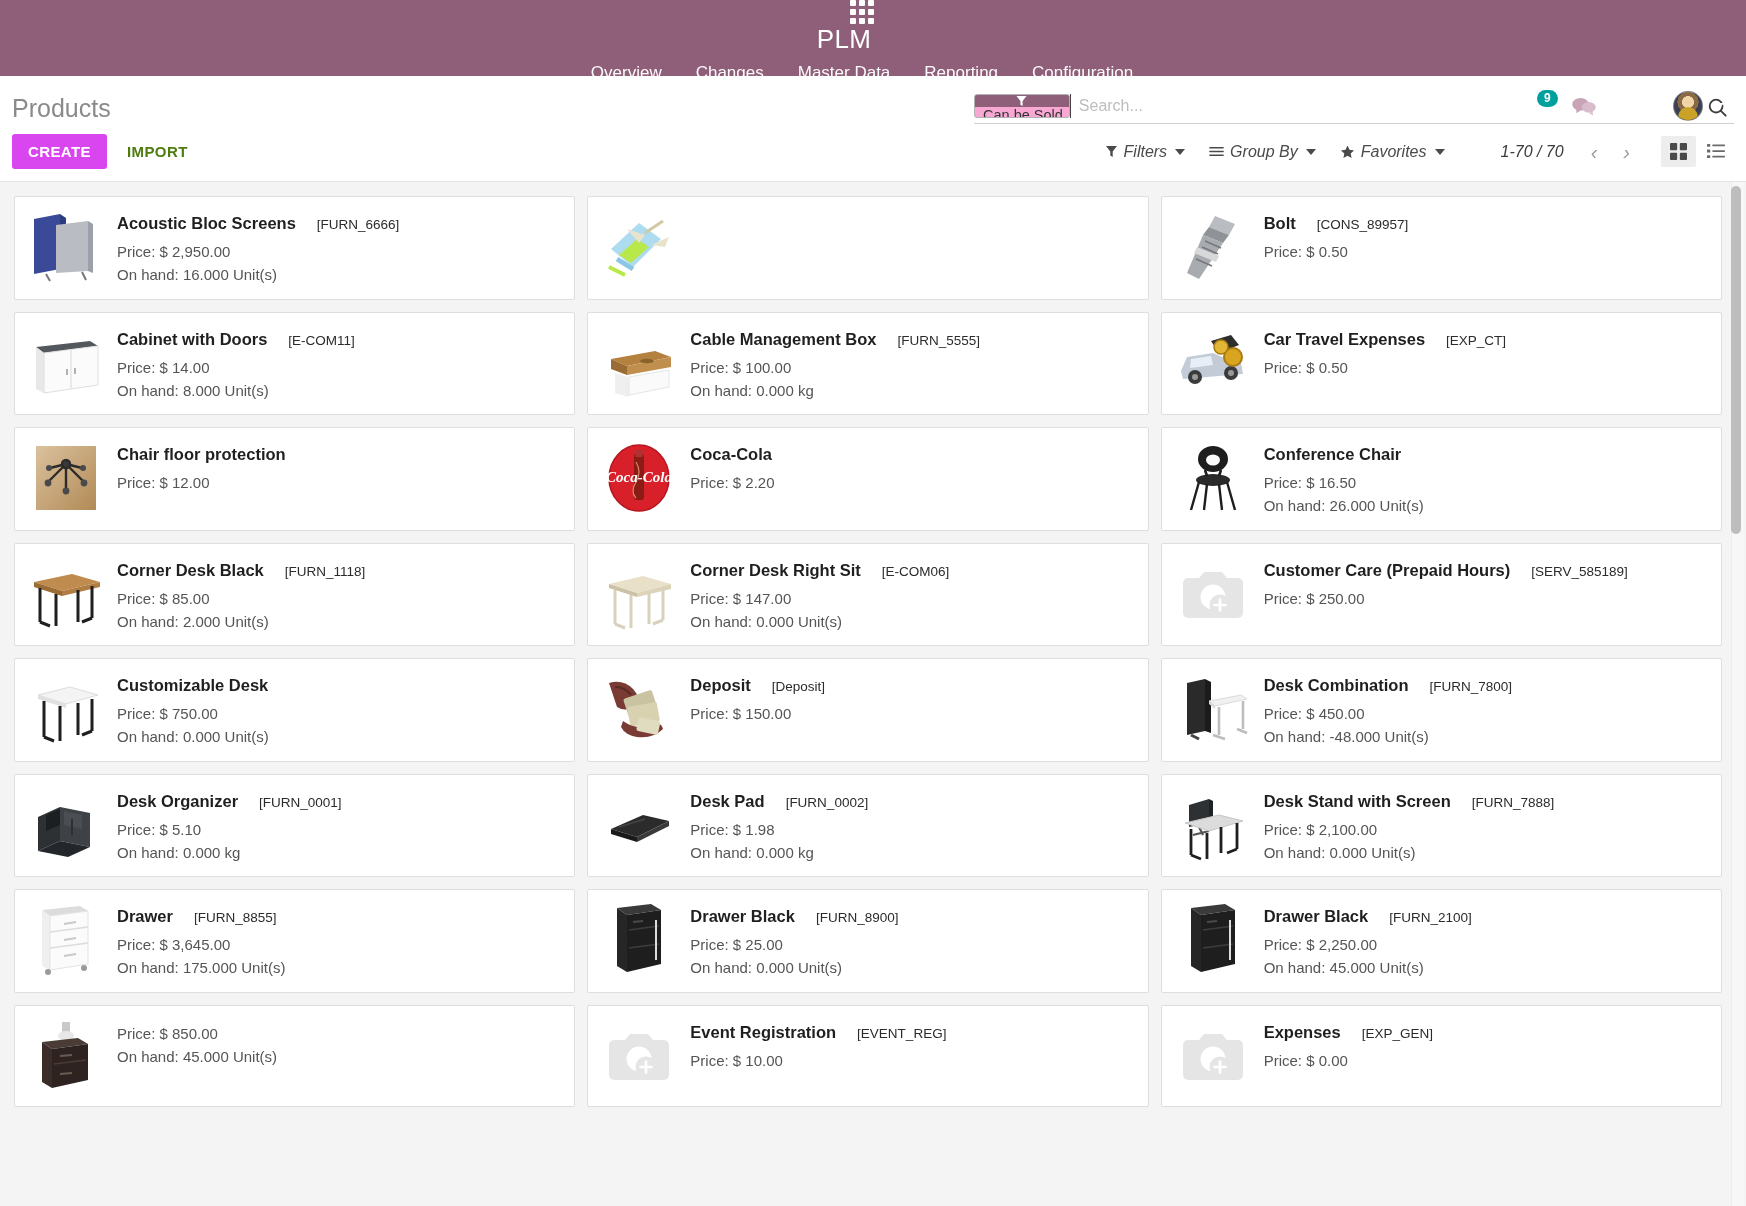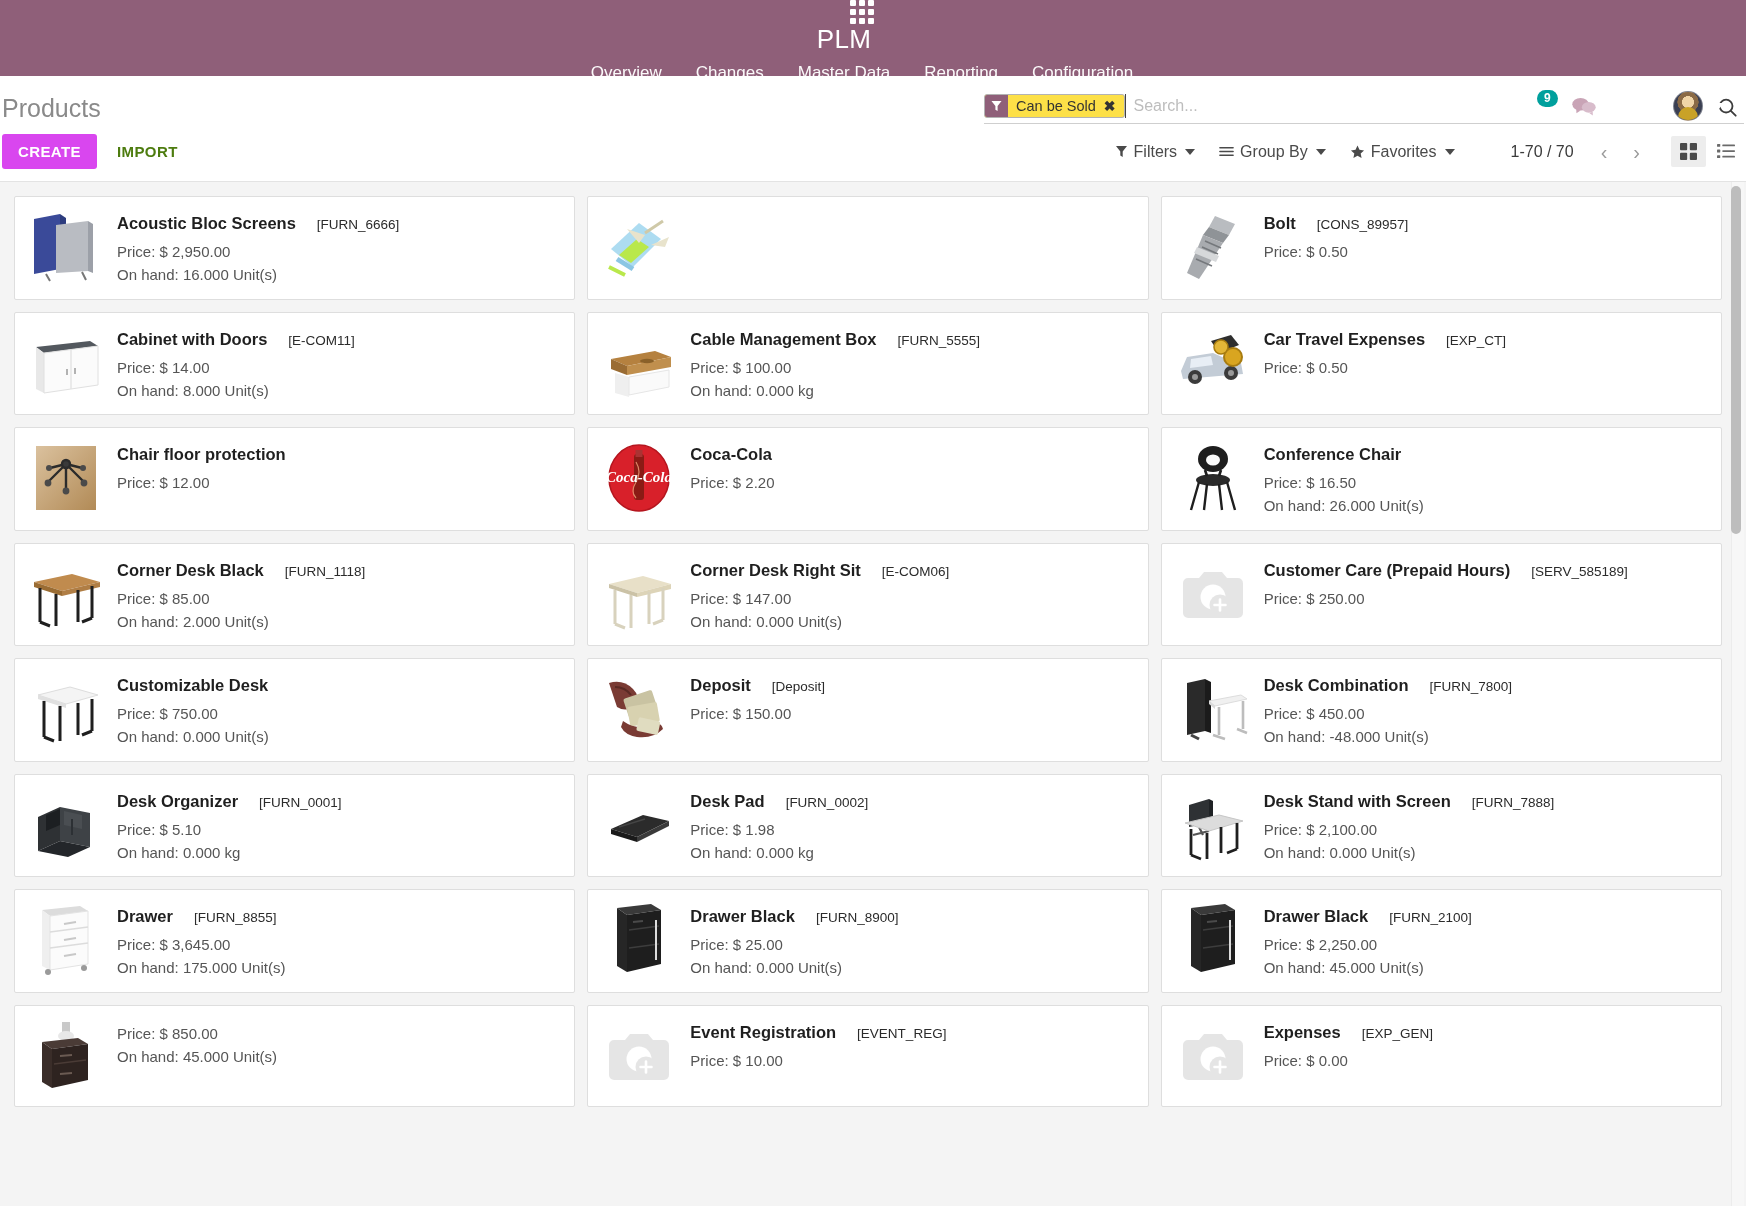--- a/index.html
+++ b/index.html
@@ -91,21 +91,21 @@
     width: 0; height: 0;
     border-left: 6px solid transparent;
     border-right: 6px solid transparent;
     border-top: 7px solid #fff;
   }
 
   
   .control-panel {
     background: #fff;
     border-bottom: 1px solid #e3e3e3;
-    padding: 0 2px;
+    padding: 0 12px;
     position: relative;
     z-index: 10;
   }
   .cp-row1 { display: flex; align-items: flex-start; padding-top: 14px; }
   .page-title {
     font-size: 25px;
     color: #8a8a8a;
     font-weight: 400;
     line-height: 1;
     padding-top: 6px;
@@ -119,22 +119,23 @@
     padding-bottom: 5px;
     min-height: 34px;
   }
   .facet {
     display: flex;
     align-items: stretch;
     border: 1px solid #b3b3b3;
     border-radius: 3px;
     overflow: hidden;
     height: 24px;
-    background: #fde047;
-    cursor: pointer;
+    background: #f9a8d4;
+    cursor: pointer;
+    flex-direction: column;
   }
   .facet-icon {
     background: #8f5f79;
     color: #fff;
     display: flex; align-items: center; justify-content: center;
     padding: 0 6px;
     font-size: 12px;
   }
   .facet-label {
     display: flex; align-items: center;
@@ -197,20 +198,21 @@
     letter-spacing: .4px;
     padding: 9px 14px;
     margin-left: 6px;
     cursor: pointer;
     font-family: "Liberation Sans", sans-serif;
   }
   .cp-tools {
     margin-left: auto;
     display: flex;
     align-items: center;
+    font-style: italic;
   }
   .dropdown-btn {
     display: flex; align-items: center; gap: 6px;
     font-size: 16px;
     color: #4a4a4a;
     padding: 4px 12px;
     cursor: pointer;
     white-space: nowrap;
   }
   .dropdown-btn .caret {

